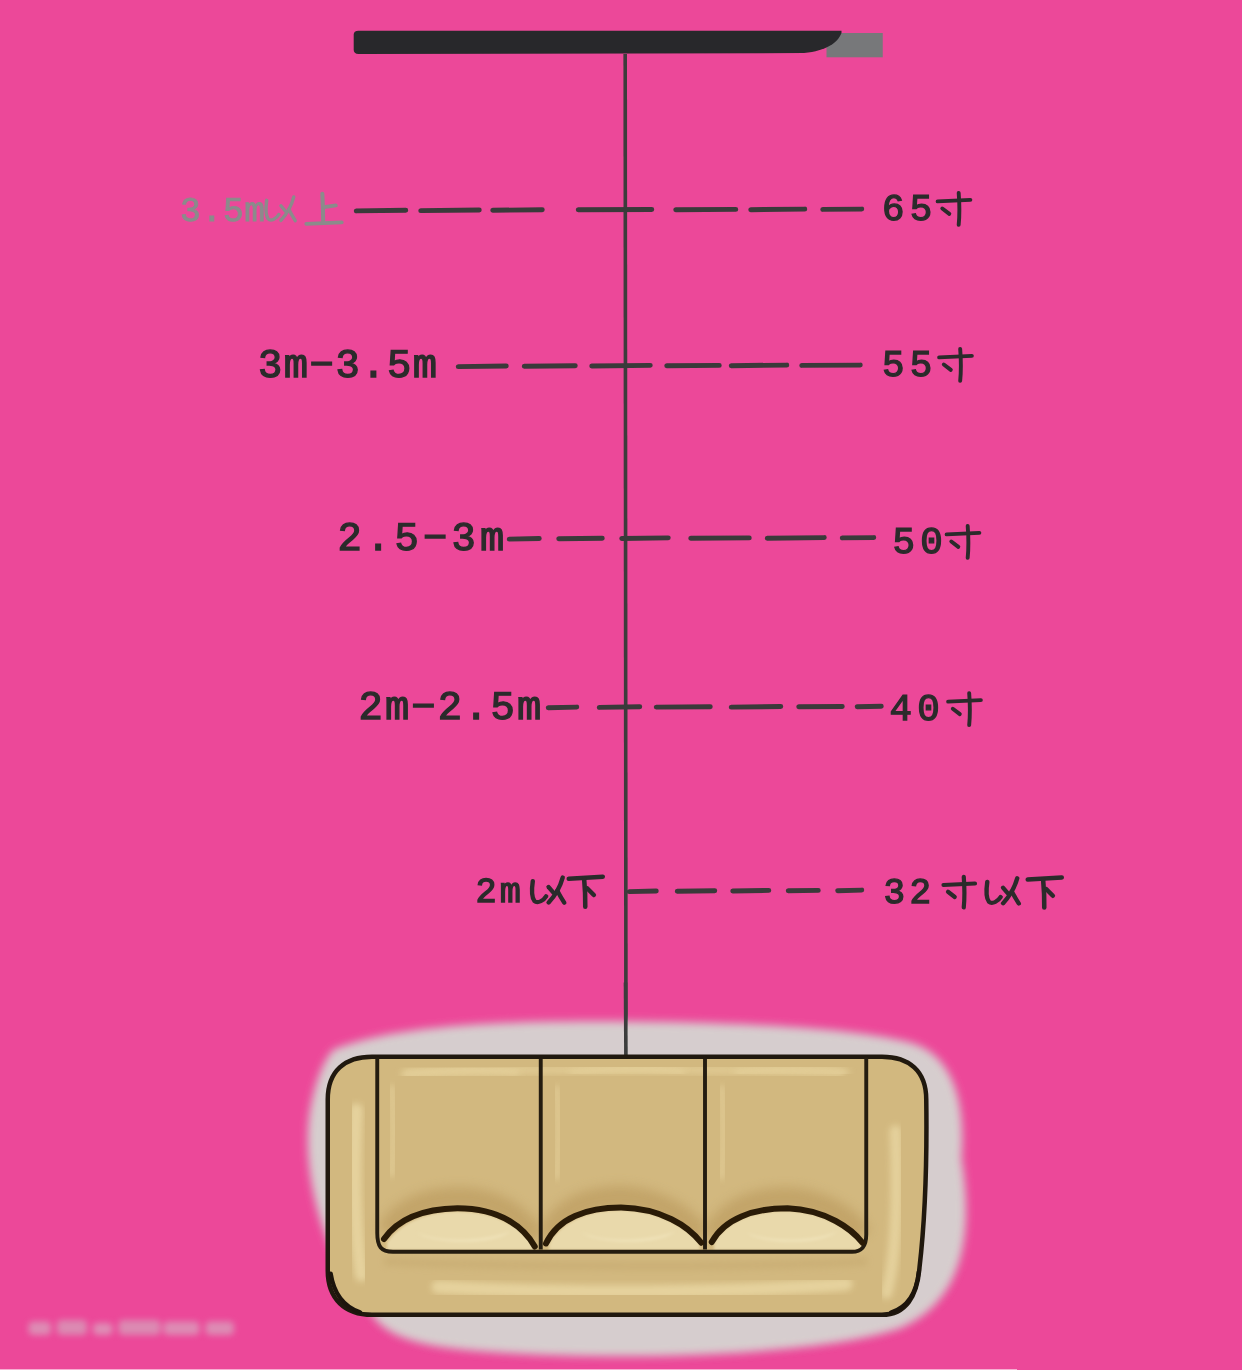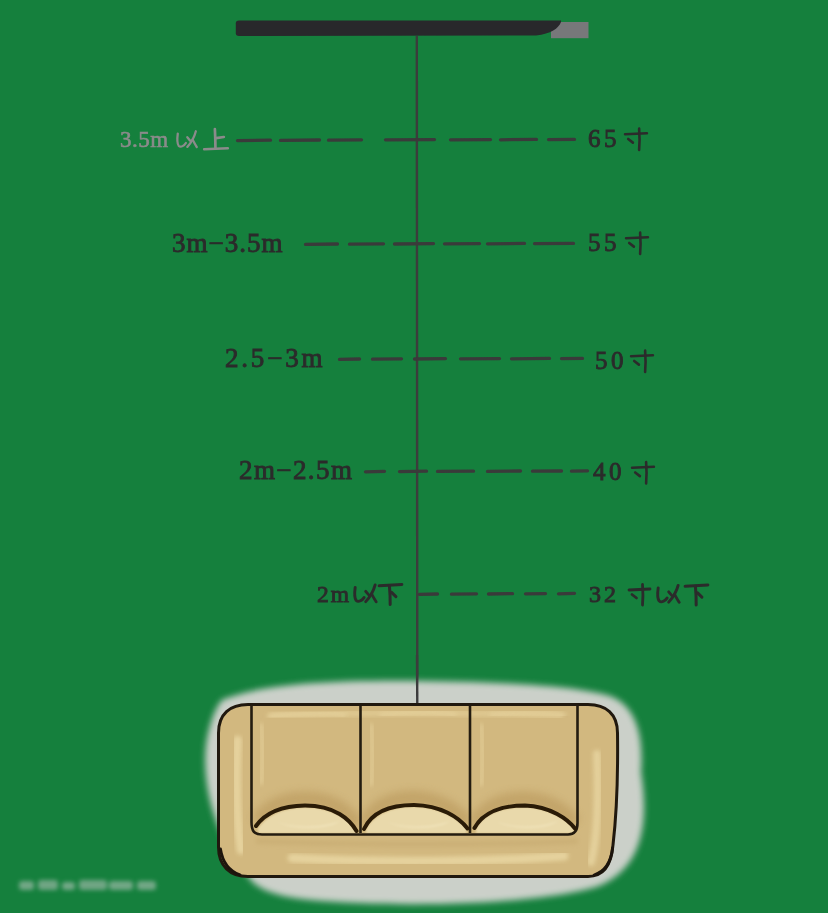--- a/index.html
+++ b/index.html
@@ -1,17 +1,17 @@
 <!DOCTYPE html>
 <html><head>
 <meta charset="utf-8">
 <style>
   html,body{margin:0;padding:0;background:#fff}
-  .page{position:relative;width:828px;height:913px;background:#15803d;overflow:hidden;
-        font-family:Liberation Serif, serif;}
+  .page{position:relative;width:828px;height:913px;background:#ec4899;overflow:hidden;
+        font-family:Liberation Mono, monospace;}
 </style>
 </head>
 <body>
 <div class="page">
 <svg width="828" height="913" viewBox="0 0 828 913">
 <defs>
   <filter id="b2" x="-40%" y="-40%" width="180%" height="180%">
           <feGaussianBlur stdDeviation="2"></feGaussianBlur>
         </filter>
   <filter id="b3" x="-40%" y="-40%" width="180%" height="180%">

